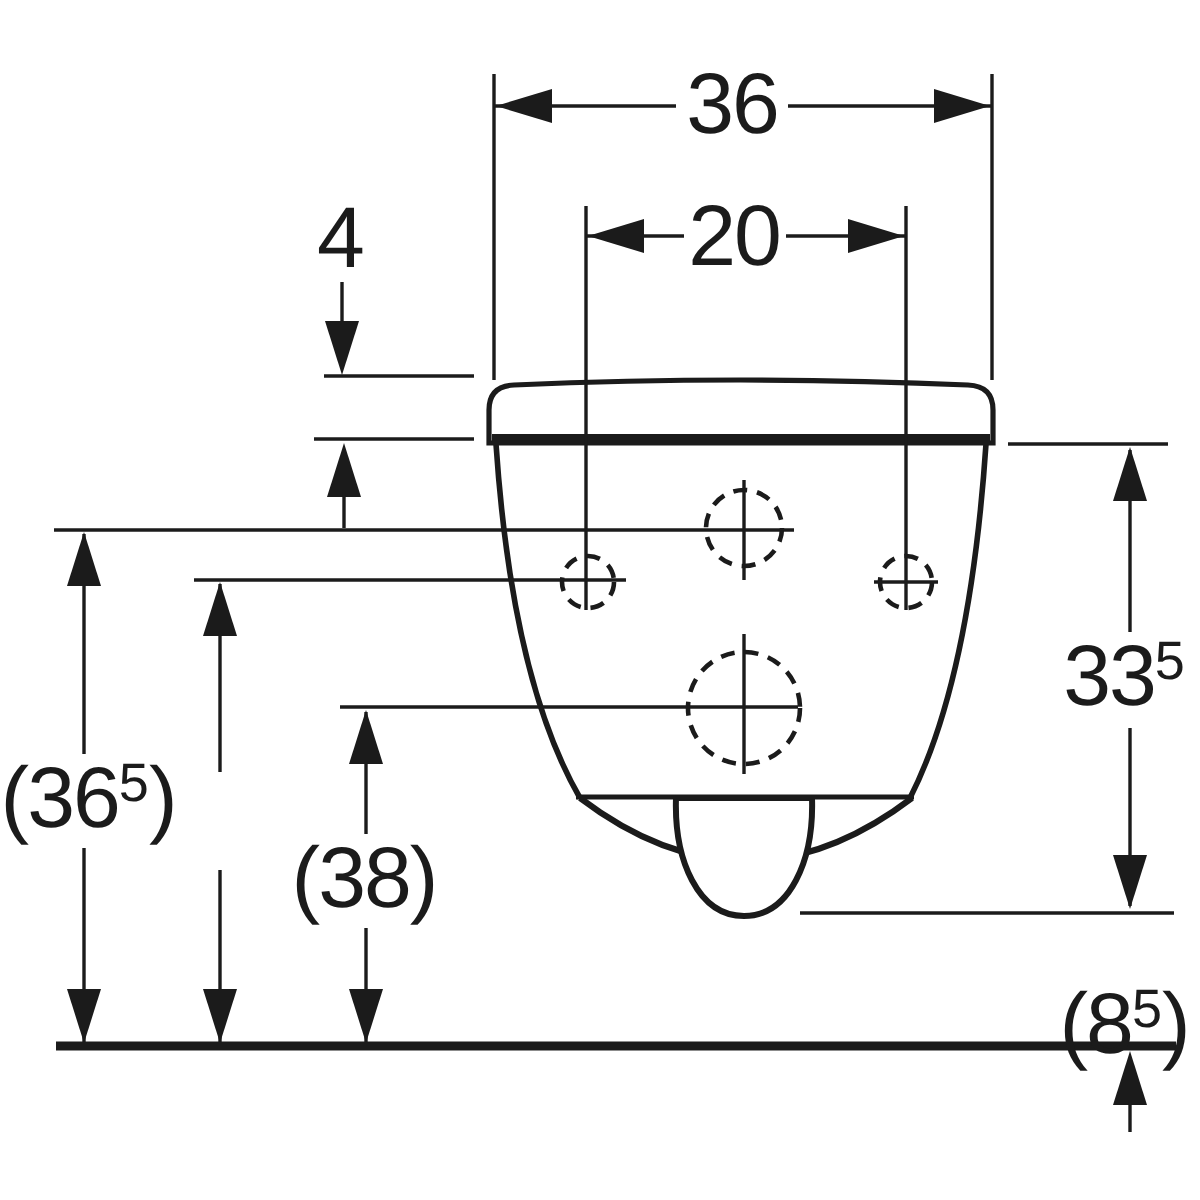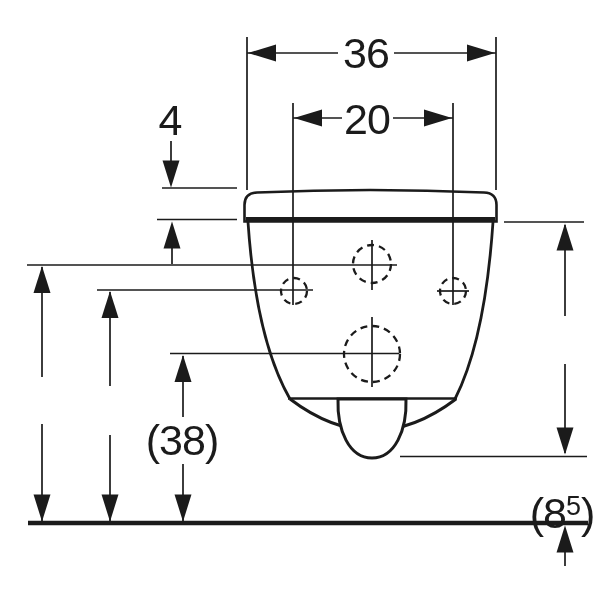--- a/index.html
+++ b/index.html
@@ -127,20 +127,22 @@
       <line x1="28" y1="523" x2="588" y2="523" stroke-width="4.5"></line>
     </g>
   </svg>
 
   <div class="dim-label" style="left:366px;top:53px"><span>36</span></div>
 
   <div class="dim-label" style="left:367px;top:119px"><span>20</span></div>
 
   <div class="dim-label" style="left:170px;top:120px"><span>4</span></div>
 
+  <div class="dim-label" style="left:562px;top:339px"><span>33</span><span class="sup">5</span></div>
 
+  <div class="dim-label" style="left:44px;top:400px"><span>(</span><span>36</span><span class="sup">5</span><span>)</span></div>
 
 
   <div class="dim-label" style="left:182px;top:440px"><span>(</span><span>38</span><span>)</span></div>
 
   <div class="dim-label" style="left:562px;top:513px"><span>(</span><span>8</span><span class="sup">5</span><span>)</span></div>
 
 </div>
 
 </body></html>

